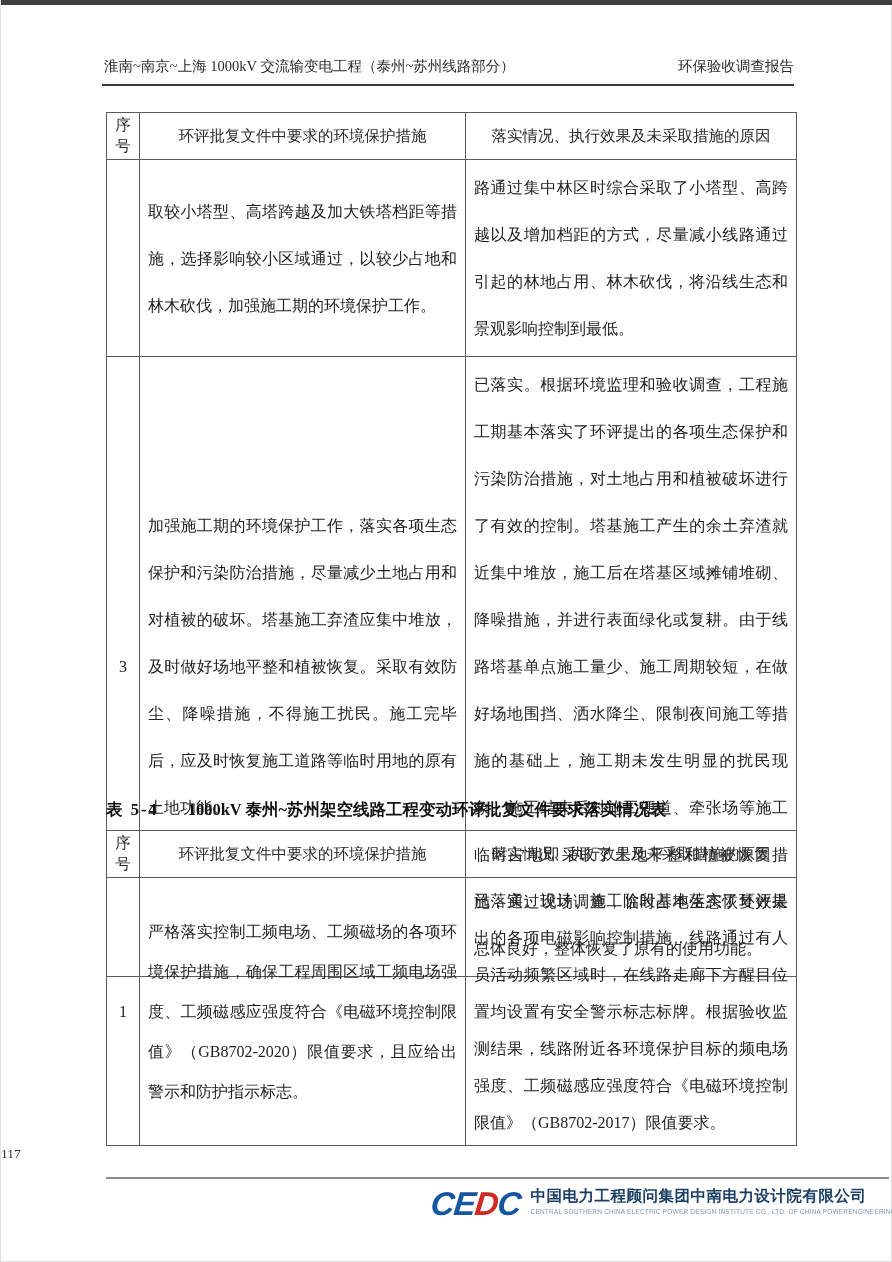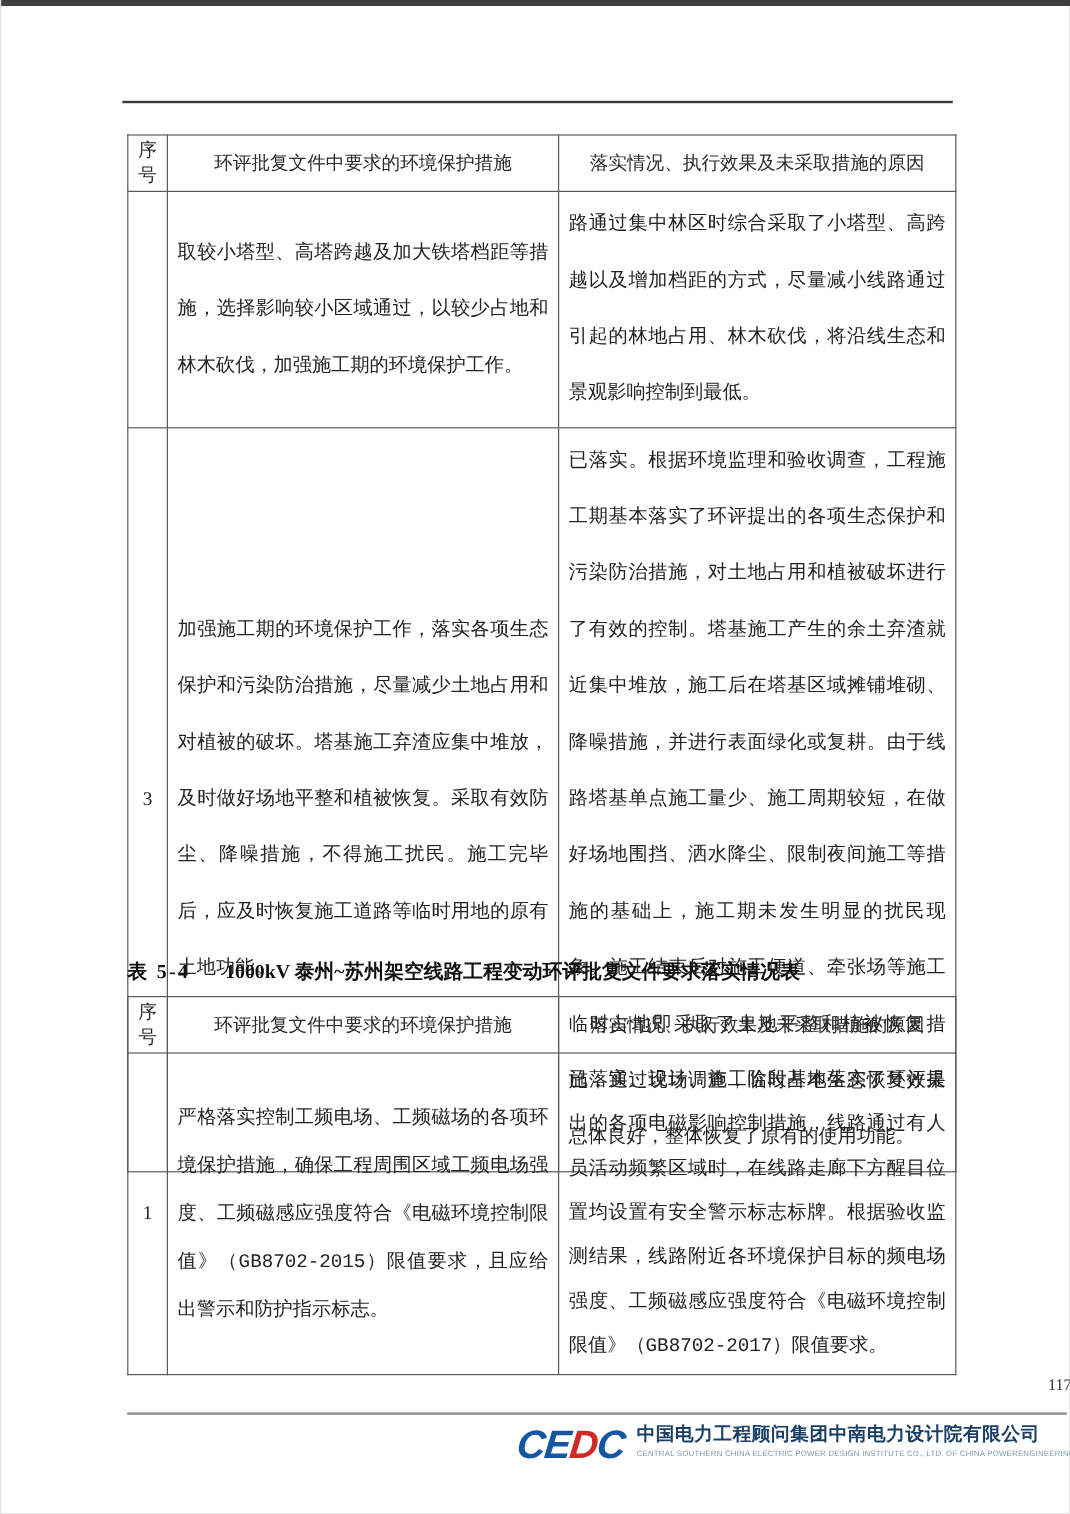--- a/index.html
+++ b/index.html
@@ -42,37 +42,36 @@
     border:1px solid #5a5a5a;
     font-weight:normal;
     vertical-align:middle;
   }
   th.hdr { font-size:15.5px; text-align:center; padding:2px 4px; color:#2a2a2a; }
   td.no-cell { text-align:center; font-size:16px; }
   td.text-cell {
     padding:4px 8px;
     text-align:justify;
     text-align-last:left;
-    font-family:Liberation Mono, monospace;
   }
   .t1 td.text-cell { line-height:47px; }
   .t2 td.measure-cell { line-height:40px; }
   .t2 td.impl-cell { line-height:37px; }
   
   .table-caption {
     position:absolute; top:799px; left:105px; width:690px;
     display:flex; align-items:baseline;
     font-size:16.5px; font-weight:bold; color:#111;
   }
   .table-caption .cap-label { flex:0 0 auto; letter-spacing:2px; }
   .table-caption .cap-title { margin-left:29px; }
   
   .page-number {
     position:absolute; top:1146px; left:0; width:892px;
-    text-align:right; font-size:13.5px; color:#333;
+    text-align:left; font-size:13.5px; color:#333;
   }
   .footer-rule {
     position:absolute; top:1177px; left:105px; width:783px;
     border-top:2px solid #8f8f8f;
   }
   .footer-logo {
     position:absolute; top:1186px; left:430px;
     display:flex; align-items:flex-start;
   }
   .logo-mark {
@@ -97,20 +96,24 @@
     font-size:6.5px; color:#7d99b0; letter-spacing:0.2px;
     margin-top:2px; white-space:nowrap;
   }
 </style>
 </head>
 <body>
 
 <div class="page">
   <div class="top-edge"></div>
 
+  <div class="running-header">
+    <span>淮南~南京~上海 1000kV 交流输变电工程（泰州~苏州线路部分）</span>
+    <span>环保验收调查报告</span>
+  </div>
   <div class="header-rule"></div>
 
   <table class="report-table t1" style="top:112px;">
     <colgroup>
       <col style="width:33px;">
       <col style="width:326px;">
       <col style="width:331px;">
     </colgroup>
     <tbody>
         <tr style="height:40px;">
@@ -143,21 +146,21 @@
       <col style="width:331px;">
     </colgroup>
     <tbody>
         <tr style="height:38px;">
       <th class="hdr">序号</th>
       <th class="hdr">环评批复文件中要求的环境保护措施</th>
       <th class="hdr">落实情况、执行效果及未采取措施的原因</th>
     </tr>
     <tr style="height:260px;">
       <td class="no-cell">1</td>
-      <td class="text-cell measure-cell">严格落实控制工频电场、工频磁场的各项环境保护措施，确保工程周围区域工频电场强度、工频磁感应强度符合《电磁环境控制限值》（GB8702-2015）限值要求，且应给出警示和防护指示标志。</td>
+      <td class="text-cell measure-cell">严格落实控制工频电场、工频磁场的各项环境保护措施，确保工程周围区域工频电场强度、工频磁感应强度符合《电磁环境控制限值》（GB8702-2020）限值要求，且应给出警示和防护指示标志。</td>
       <td class="text-cell impl-cell">已落实。设计、施工阶段基本落实了环评提出的各项电磁影响控制措施，线路通过有人员活动频繁区域时，在线路走廊下方醒目位置均设置有安全警示标志标牌。根据验收监测结果，线路附近各环境保护目标的频电场强度、工频磁感应强度符合《电磁环境控制限值》（GB8702-2017）限值要求。</td>
     </tr>
   </tbody>
     </table>
 
   <div class="page-number">117</div>
   <div class="footer-rule"></div>
 
   <div class="footer-logo">
     <div class="logo-mark">

